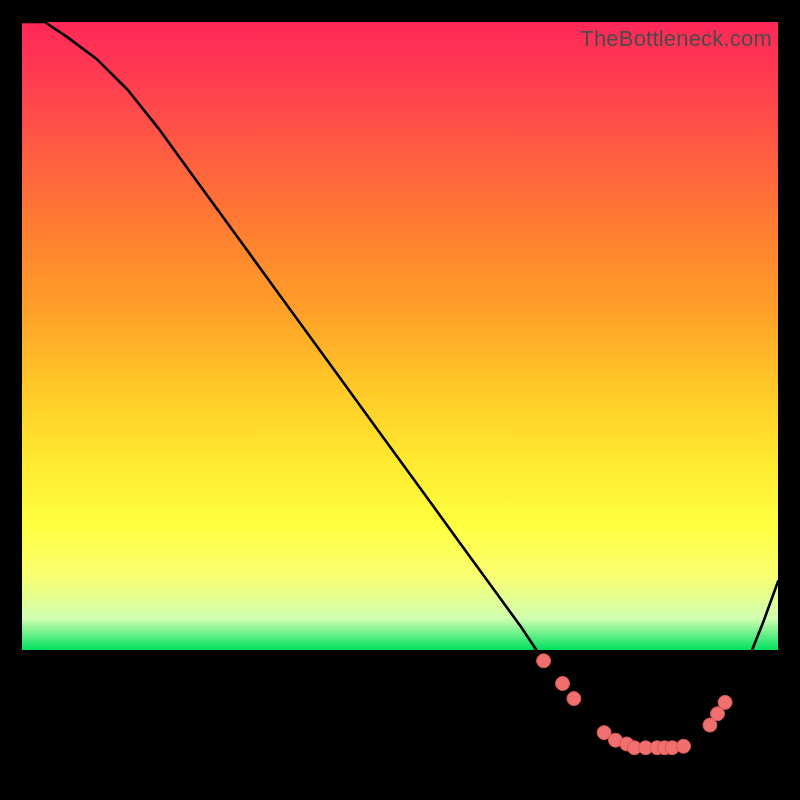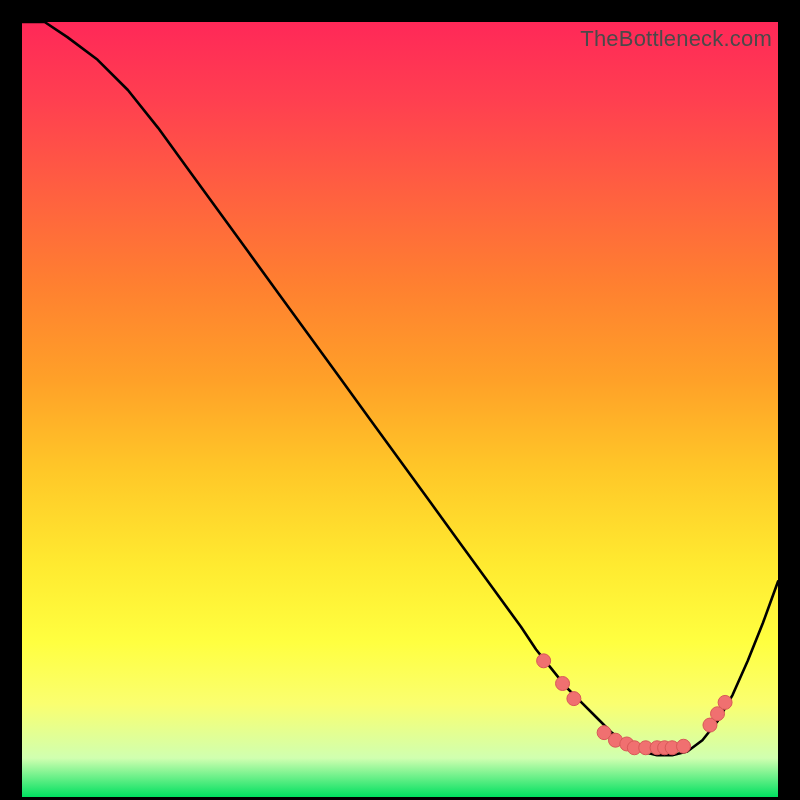--- a/index.html
+++ b/index.html
@@ -3,21 +3,21 @@
 <meta charset="utf-8">
 <style>
   * { margin: 0; padding: 0; box-sizing: border-box; }
   body { width: 800px; height: 800px; background: #000; position: relative; font-family: Arial, sans-serif; }
   .outer { width: 800px; height: 800px; background: #000; position: relative; }
   .plot-area {
     position: absolute;
     left: 22px;
     top: 22px;
     width: 756px;
-    height: 775px;
+    height: 628px;
     background: linear-gradient(to bottom,
       #ff2858 0%,
       #ff3f50 10%,
       #ff6040 22%,
       #ff8030 34%,
       #ffa028 46%,
       #ffc828 58%,
       #ffea30 70%,
       #ffff40 80%,
       #faff70 88%,

